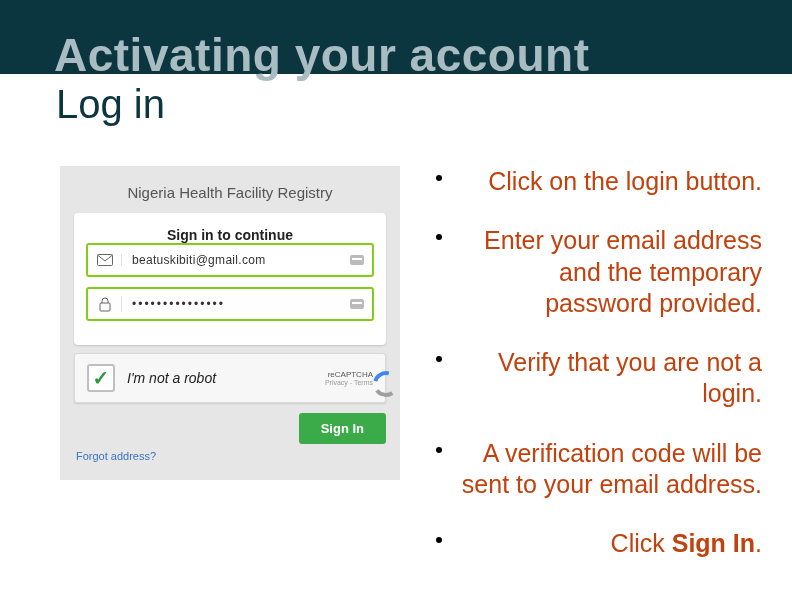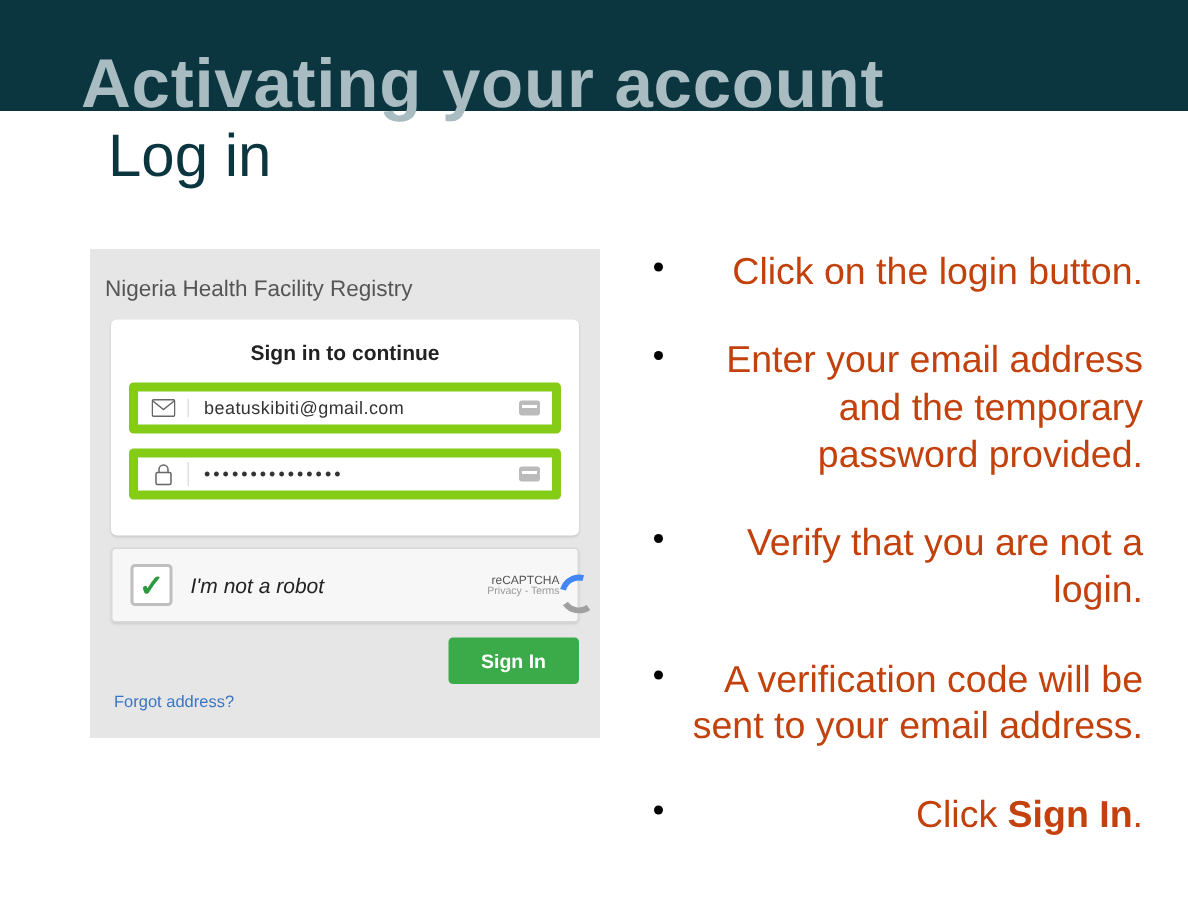--- a/index.html
+++ b/index.html
@@ -7,33 +7,33 @@
   .slide { position: relative; width: 756px; height: 612px; background: #ffffff; }
 
   .banner { position: absolute; left: 0; top: 0; width: 792px; height: 74px; background: #0b3640; }
 
   .title-main {
     position: absolute; left: 54px; top: 28px;
     font-size: 46px; font-weight: 700; color: #a9bcc2; letter-spacing: 0.5px;
   }
   .title-sub {
     position: absolute; left: 56px; top: 82px;
-    font-size: 40px; font-weight: 400; color: #0b3640; margin-left: 16px;
+    font-size: 40px; font-weight: 400; color: #0b3640;
   }
 
   .login-card {
     position: absolute; left: 60px; top: 166px; width: 340px; background: #e6e6e6;
     padding: 10px 10px 14px 10px;
   }
-  .app-title { color: #555; font-size: 15px; padding: 8px 0 4px; }
+  .app-title { text-align: center; color: #555; font-size: 15px; padding: 8px 0 4px; }
 
   .white-panel { background: #fff; border-radius: 4px; margin: 8px 4px; padding: 14px 12px; box-shadow: 0 1px 2px rgba(0,0,0,0.15); }
-  .signin-h { text-align: center; font-size: 14px; font-weight: 700; color: #222; margin-bottom: 12px; }
+  .signin-h { text-align: center; font-size: 14px; font-weight: 700; color: #222; }
 
-  .field { display: flex; align-items: center; border: 6px solid #84cc16; border-radius: 3px; height: 34px; margin-bottom: 10px; background: #fff; }
+  .field { display: flex; align-items: center; border: 2px solid #84cc16; border-radius: 3px; height: 34px; margin-bottom: 10px; background: #fff; }
   .ficon { width: 34px; display: flex; align-items: center; justify-content: center; border-right: 1px solid #e0e0e0; color: #555; }
   .fval { flex: 1; padding: 0 10px; font-size: 12px; color: #333; letter-spacing: 0.3px; overflow: hidden; white-space: nowrap; }
   .dots { letter-spacing: 2px; font-size: 12px; }
   .ficon-r { width: 30px; display: flex; align-items: center; justify-content: center; color: #aaa; }
   .keyish { width: 14px; height: 10px; background: #bbb; border-radius: 2px; position: relative; }
   .keyish::after { content:""; position:absolute; top:3px; left:2px; width:10px; height:2px; background:#fff; }
 
   .captcha { background: #f7f7f7; border: 1px solid #d9d9d9; border-radius: 3px; margin: 8px 4px 0; padding: 10px 12px; display: flex; align-items: center; box-shadow: 0 1px 2px rgba(0,0,0,0.12); }
   .chkwrap { width: 28px; height: 28px; border: 2px solid #bfbfbf; border-radius: 3px; background: #fff; display: flex; align-items: center; justify-content: center; margin-right: 12px; }
   .check { color: #2e9a3f; font-size: 20px; font-weight: 700; }

